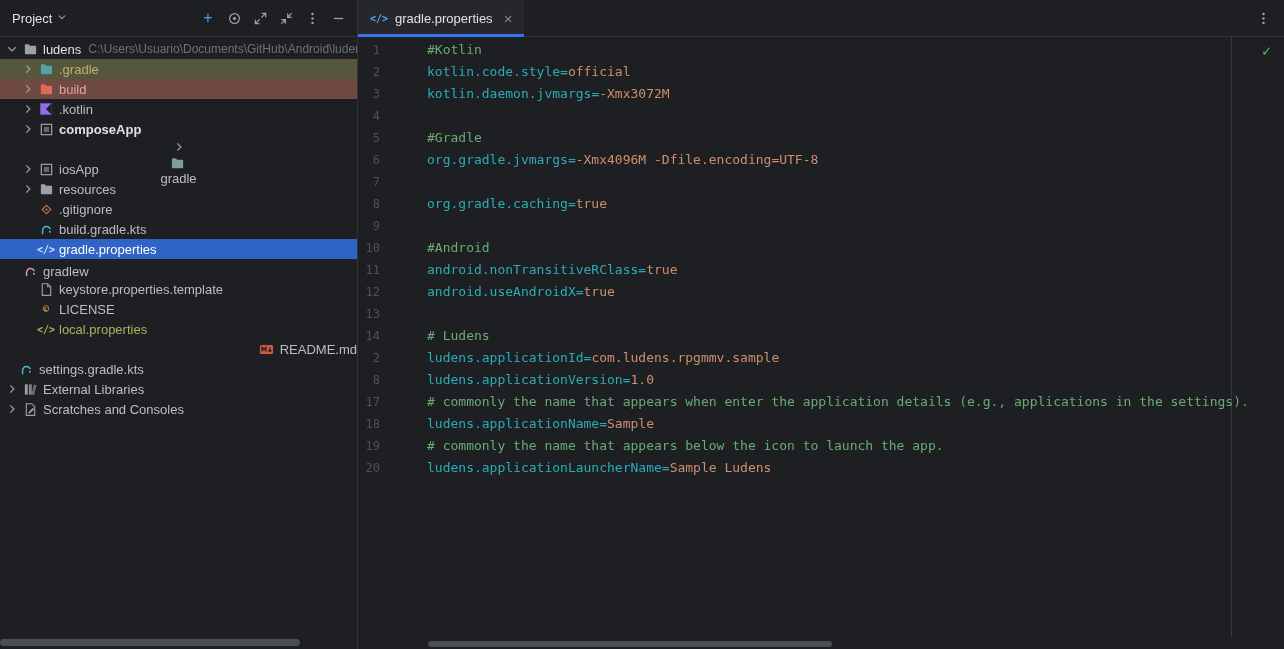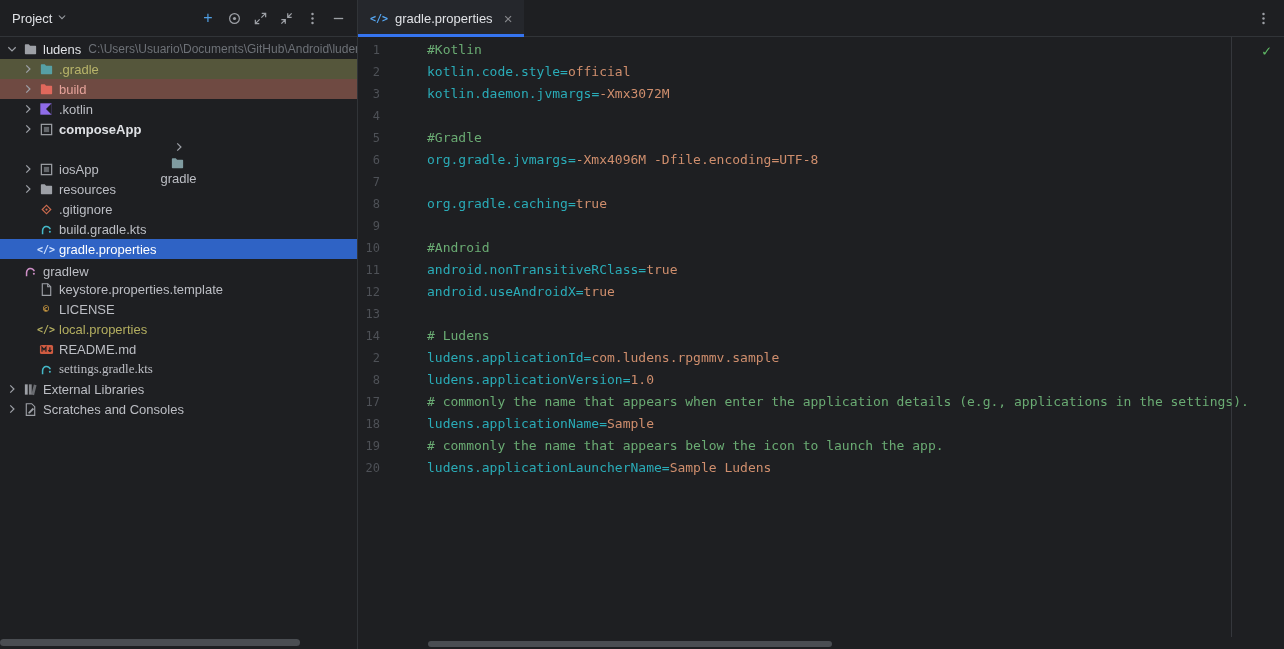--- a/index.html
+++ b/index.html
@@ -278,32 +278,32 @@
         <div class="trow" style="padding-left: 20px;">
           <span class="chev"></span>
           <span class="ticon" style="color: rgb(217, 163, 67);">©</span>
           <span class="tlabel">LICENSE</span>
         </div>
         <div class="trow" style="padding-left: 20px;">
           <span class="chev"></span>
           <span class="ticon" style="color: rgb(179, 174, 96);">&lt;/&gt;</span>
           <span class="tlabel lbl-olive">local.properties</span>
         </div>
-        <div class="trow" style="padding-left: 20px;">
+        <div class="trow" style="padding-left: 32px; justify-content: flex-end;">
           <span class="chev"></span>
           <span class="ticon" style="color: rgb(207, 91, 65);">
             <svg viewBox="0 0 16 16" width="15" height="15">
               <rect x="1" y="3.2" width="14" height="9.6" rx="1.6" fill="currentColor"></rect>
               <path d="M3.2 10.4V5.6l2.1 2.6 2.1-2.6v4.8" stroke="#1e1f22" stroke-width="1.3" fill="none"></path>
               <path d="M11.6 5.6v4.8m0 0-1.7-1.7m1.7 1.7 1.7-1.7" stroke="#1e1f22" stroke-width="1.3" fill="none"></path>
             </svg>
           </span>
           <span class="tlabel">README.md</span>
         </div>
-        <div class="trow" style="padding-left: 20px; font-family: Liberation Serif, serif;">
+        <div class="trow" style="">
           <span class="chev"></span>
           <span class="ticon" style="color: rgb(69, 184, 200);">
             <svg viewBox="0 0 16 16" width="15" height="15">
               <path d="M3 13v-3.3C3 6.2 5.2 4 8 4c2.3 0 4.2 1.4 4.8 3.5l-1.5.5C10.9 6.5 9.6 5.5 8 5.5c-2 0-3.4 1.6-3.4 4.2V13H3z" fill="currentColor"></path>
               <circle cx="11.6" cy="10.3" r="1.1" fill="currentColor"></circle>
             </svg>
           </span>
           <span class="tlabel">settings.gradle.kts</span>
         </div>
         <div class="trow" style="padding-left: 4px;">

